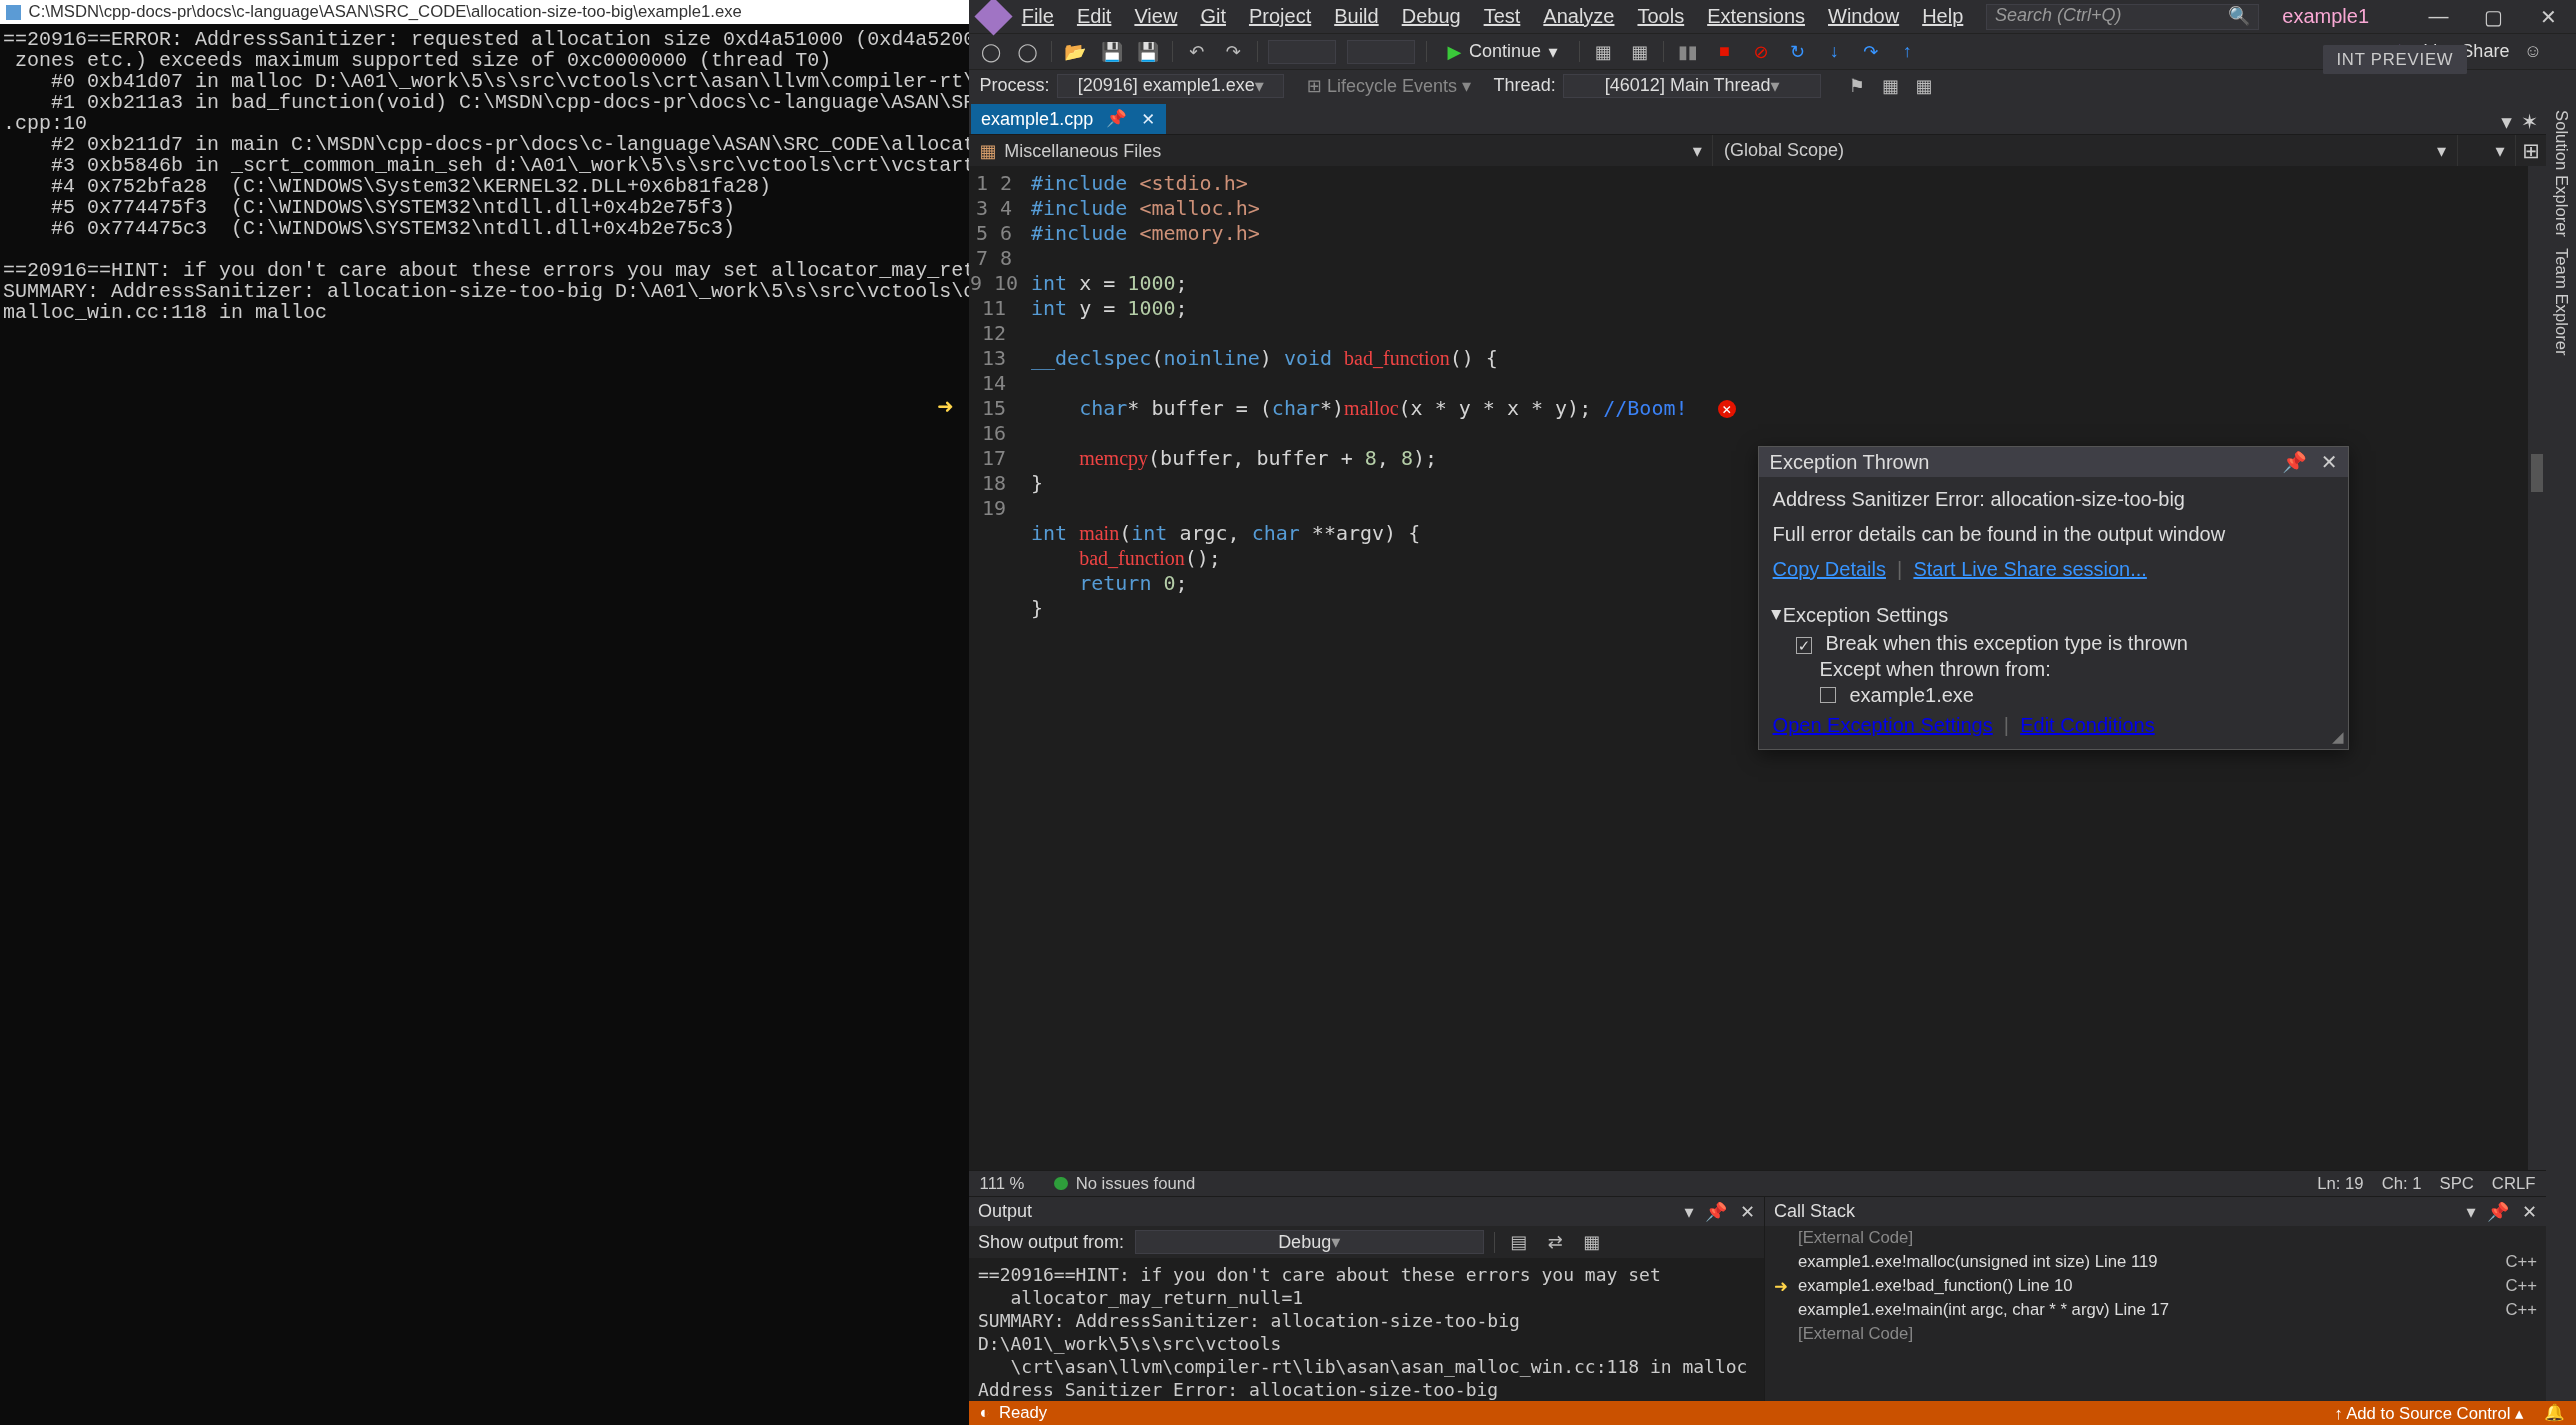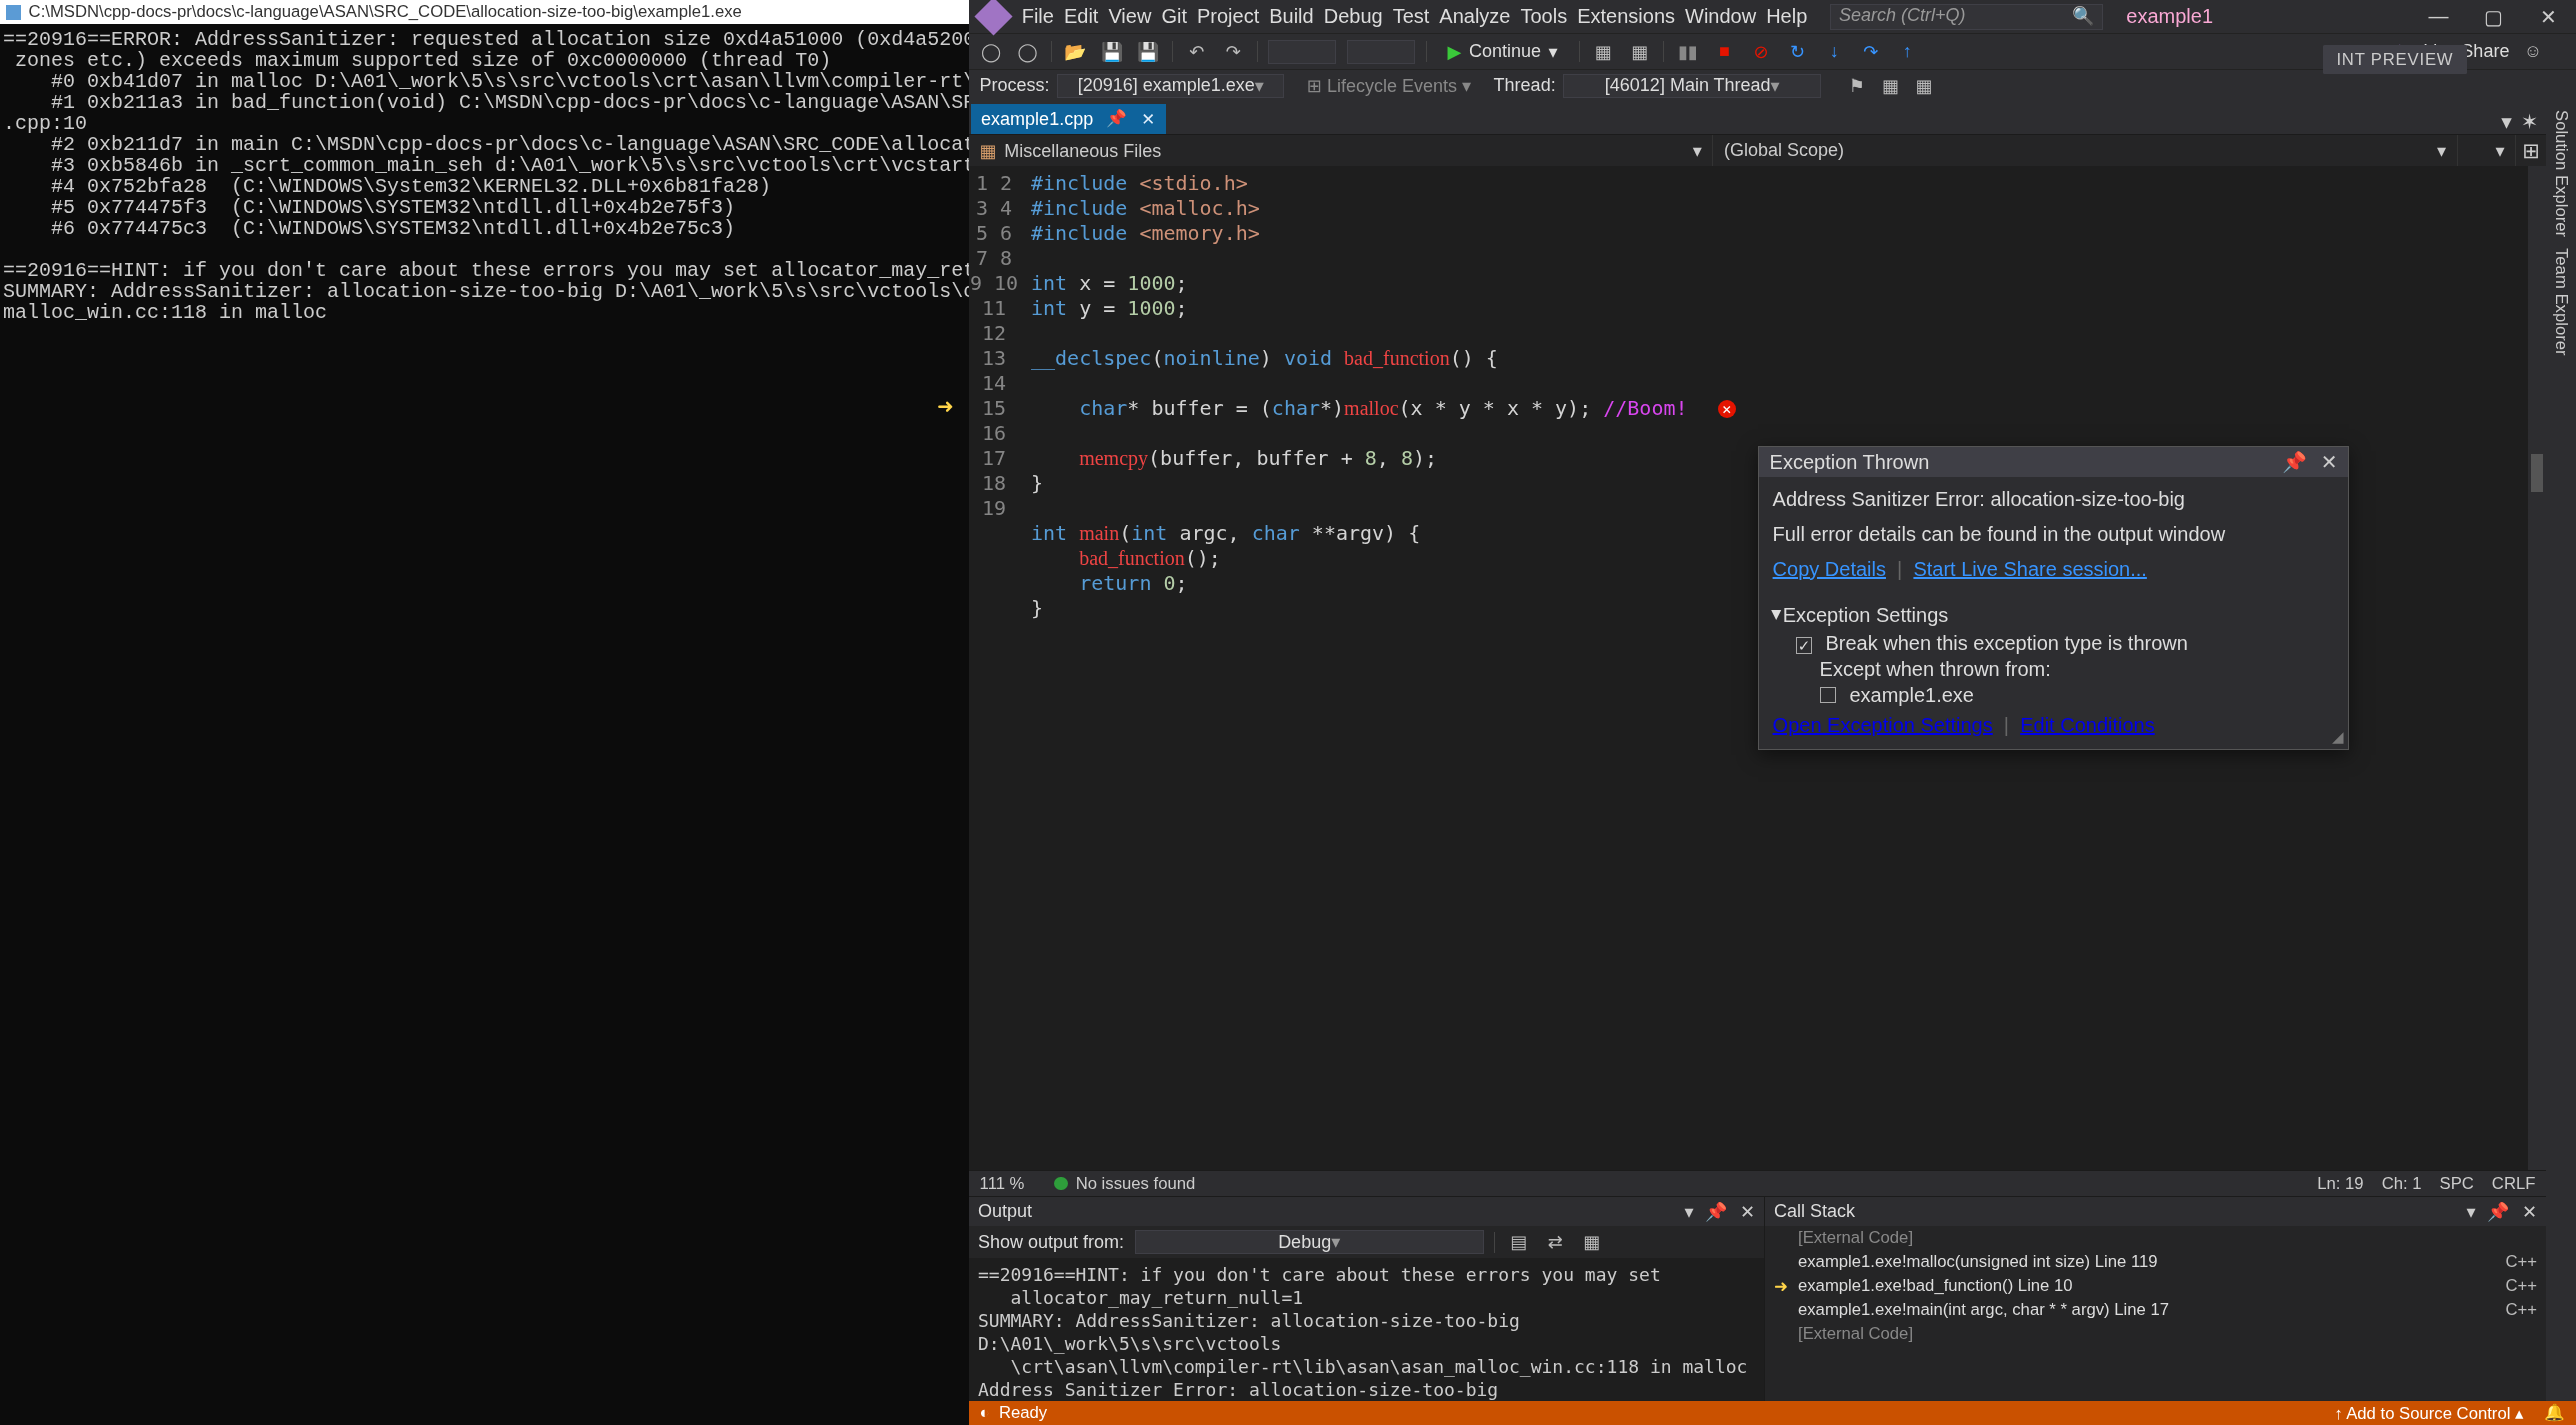--- a/index.html
+++ b/index.html
@@ -58,21 +58,21 @@
     background: #2d2d30;
     display: flex;
     align-items: center;
     font-size: 20px;
   }
   .vs-logo {
     width: 27px; height: 27px; margin: 0 10.6px;
     transform: rotate(45deg);
     background: #a074c4;
   }
-  .vs-menus { display: flex; gap: 10px; padding-left: 4.5px; }
+  .vs-menus { display: flex; gap: 23px; padding-left: 4.5px; text-decoration: underline; }
   .vs-menus span { cursor: default; color: #ddd; }
   .vs-search {
     margin-left: 23px;
     width: 273px; height: 26px;
     background: #333337; border: 0.8px solid #3f3f46;
     display: flex; align-items: flex-start; padding: 0 7.6px;
     font-size: 18px; color: #999; font-style: italic;
   }
   .vs-search .mag { margin-left: auto; color: #ccc; font-style: normal; }
   .vs-sol { margin-left: 23px; color: #f9a8d4; }
@@ -176,21 +176,21 @@
   .code {
     flex: 1;
     font-family: Consolas, monospace; font-size: 20px; line-height: 25px;
     padding-top: 4.5px; color: #d4d4d4;
     white-space: pre;
   }
   .kw { color: #569cd6; }
   .str { color: #ce9178; }
   .fn { color: #ef4444; font-family: Liberation Serif, serif; }
   .num { color: #b5cea8; }
-  .cm { color: #d946ef; }
+  .cm { color: #3b82f6; }
   .errdot {
     display: inline-block; width: 18px; height: 18px; border-radius: 50%;
     background: #e51400; color: #fff; text-align: center; line-height: 18px;
     font-size: 15px; vertical-align: middle; margin-left: 6px;
   }
   .cur-arrow {
     position: absolute; left: -32px; top: calc(25px*9 + 3px);
     color: #ffd54a; font-size: 20px;
   }
 

